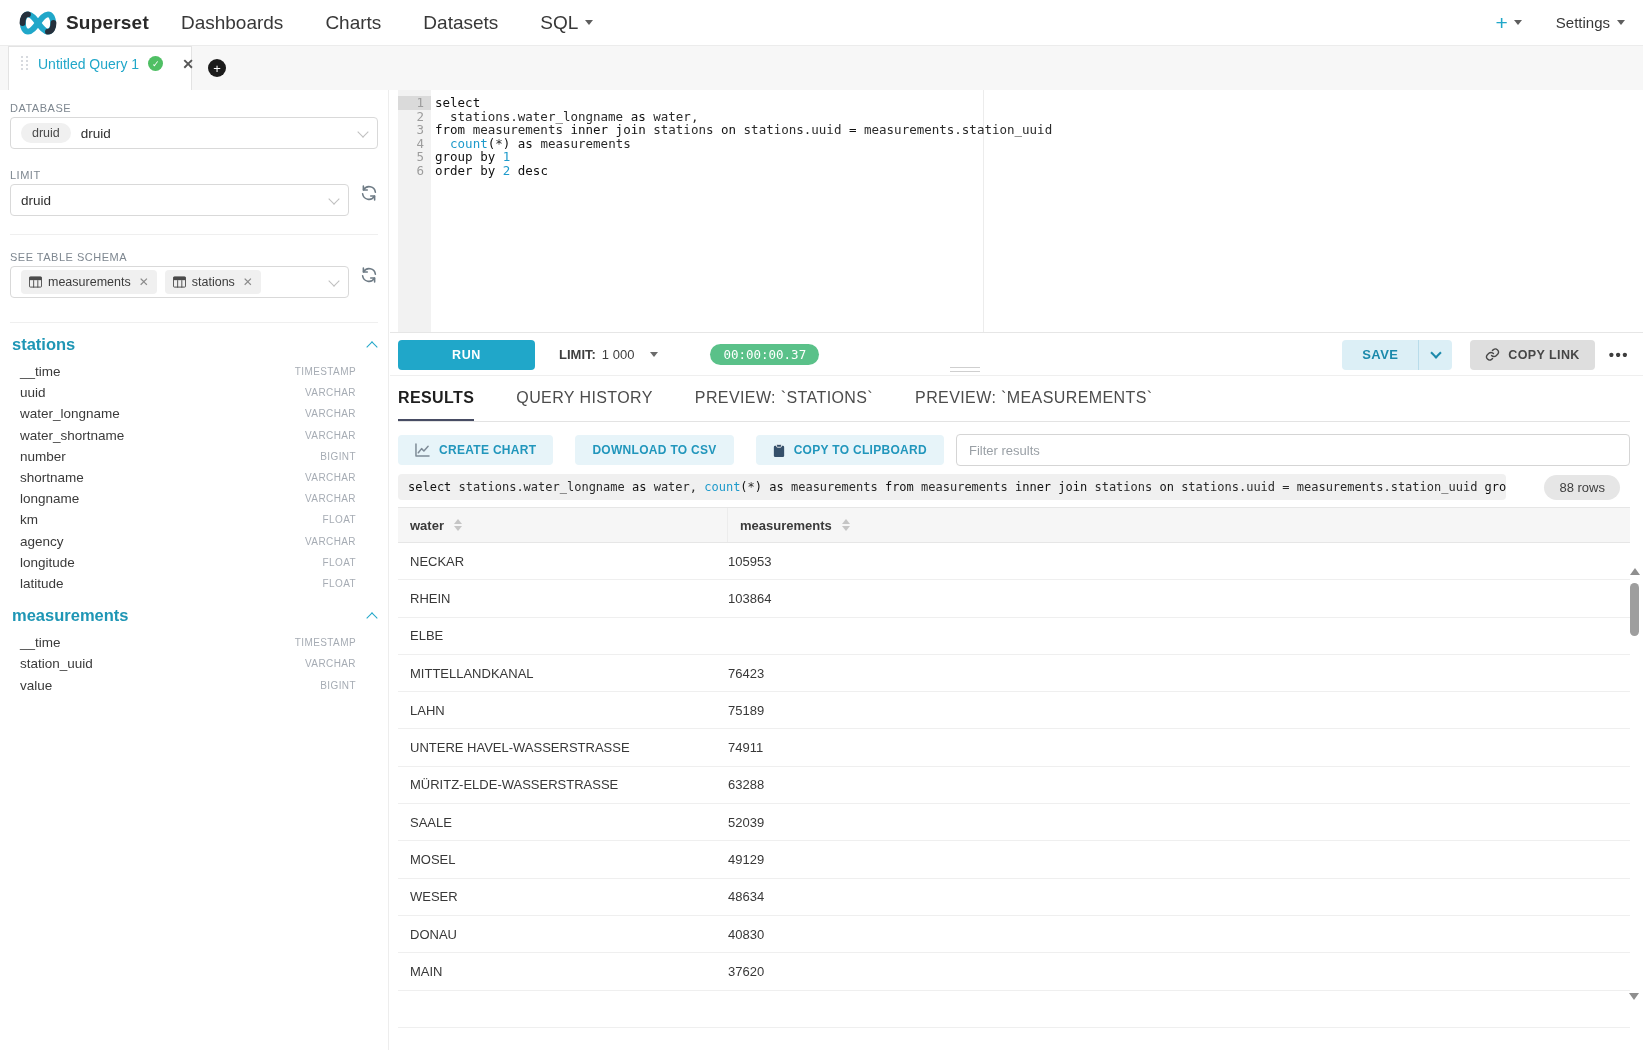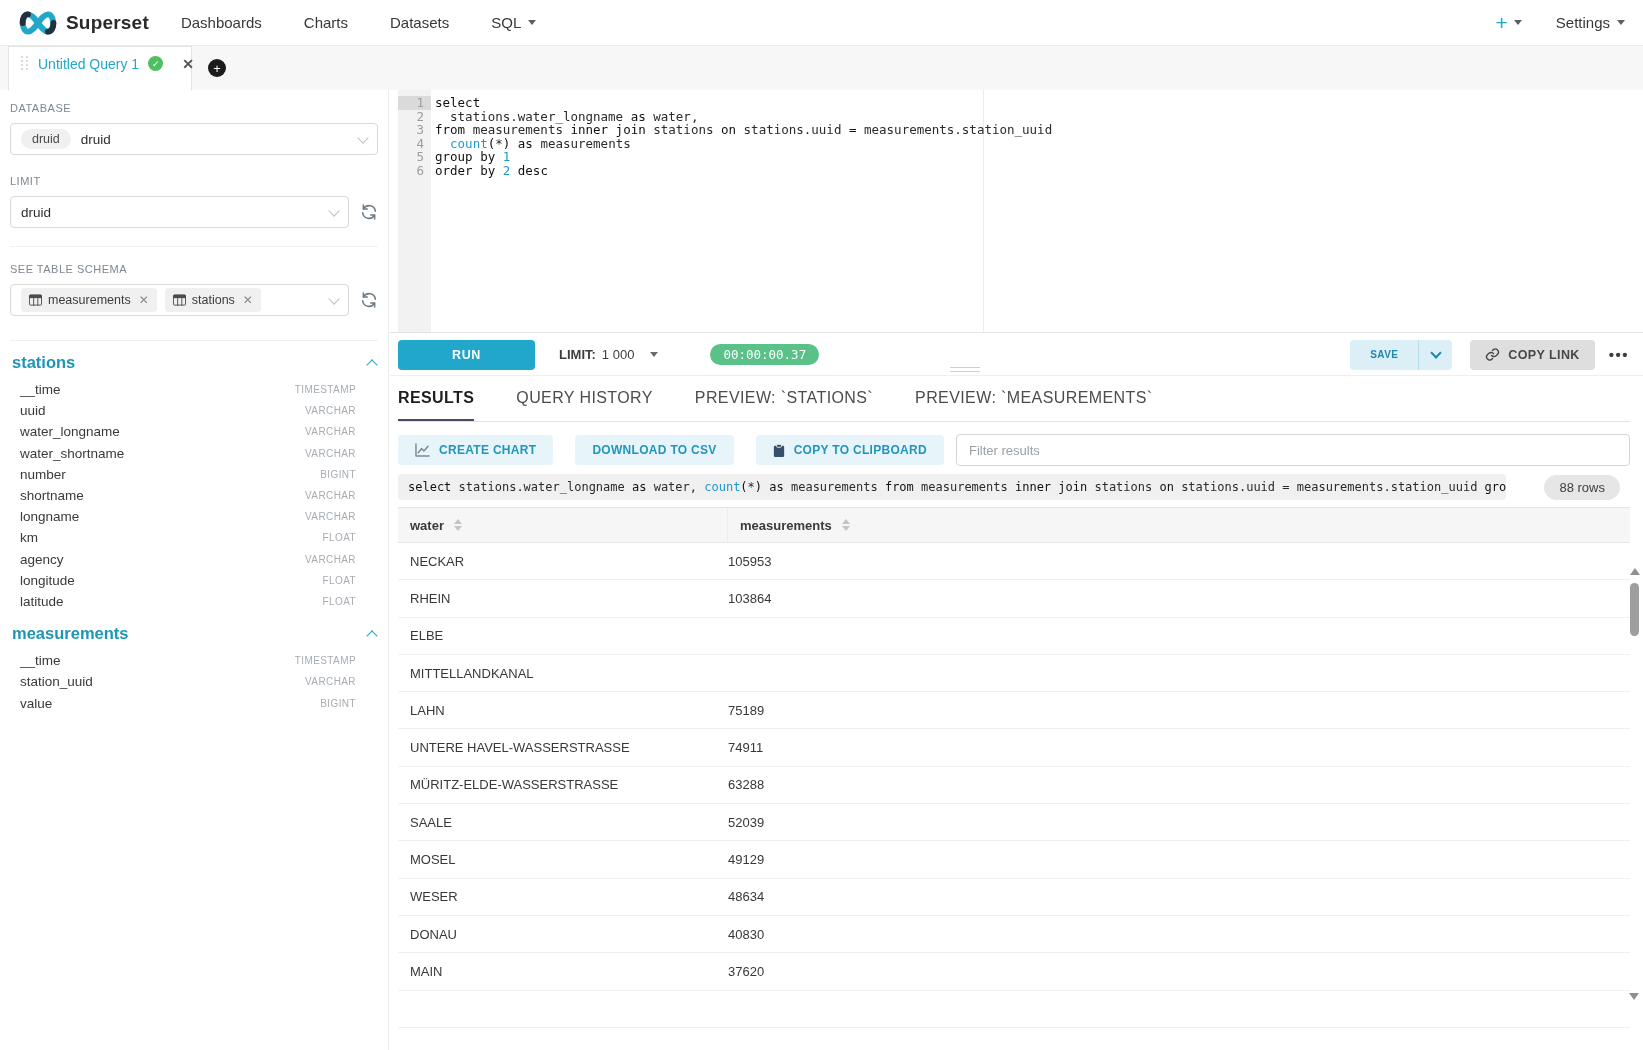--- a/index.html
+++ b/index.html
@@ -7,21 +7,21 @@
   body {
     font-family: "Liberation Sans", sans-serif;
     color:#323232; background:#fff; overflow:hidden; position:relative; font-size:13px;
   }
   
   .navbar { position:absolute; left:0; top:0; width:1643px; height:46px; background:#fff;
     border-bottom:1px solid #ECECEC; display:flex; align-items:center; padding:0 18px; }
   .brand { display:flex; align-items:center; gap:8px; }
   .brand-name { font-size:19px; font-weight:700; color:#2A2A2A; letter-spacing:.2px; }
   .main-nav { display:flex; align-items:center; margin-left:32px; gap:42px; }
-  .nav-item { font-size:15px; color:#383838; cursor:pointer; display:inline-flex; align-items:center; gap:7px; }
+  .nav-item { font-size:19px; color:#383838; cursor:pointer; display:inline-flex; align-items:center; gap:7px; }
   .caret { width:0; height:0; border-left:4px solid transparent; border-right:4px solid transparent; border-top:5px solid #5E5E5E; display:inline-block; }
   .nav-right { margin-left:auto; display:flex; align-items:center; gap:34px; }
   .plus-link { color:#20A7C9; font-size:21px; font-weight:400; display:inline-flex; align-items:center; gap:6px; cursor:pointer; }
   .settings-link { font-size:15px; color:#383838; display:inline-flex; align-items:center; gap:7px; cursor:pointer; }
 
   
   .tabstrip { position:absolute; left:0; top:46px; width:1643px; height:44px; background:#F7F7F7; display:flex; align-items:stretch; }
   .query-tab { margin-left:8px; background:#fff; border:1px solid #E3E3E3; border-bottom:none; width:184px;
     display:flex; align-items:flex-start; padding:9px 12px; gap:9px; }
   .drag-dots { display:inline-grid; grid-template-columns:3px 3px; gap:2px; opacity:.9; }
@@ -31,21 +31,21 @@
     display:inline-flex; align-items:center; justify-content:center; flex:0 0 auto; }
   .tab-close { color:#565656; font-size:14px; font-weight:700; margin-left:10px; cursor:pointer; }
   .new-tab-slot { width:50px; display:flex; align-items:center; justify-content:center; }
   .new-tab-btn { width:18px; height:18px; border-radius:50%; background:#1B1B1B; color:#fff; font-size:13px;
     display:flex; align-items:center; justify-content:center; line-height:1; cursor:pointer; }
 
   
   .sidebar { position:absolute; left:0; top:90px; width:389px; bottom:0; background:#fff;
     border-right:1px solid #EDEDED; padding:12px 10px 0 10px; overflow:hidden; }
   .side-label { font-size:11px; color:#7E8790; letter-spacing:.5px; font-weight:400; height:15px; }
-  .select-row { display:flex; align-items:center; margin-top:6px;border-radius:13px; }
+  .select-row { display:flex; align-items:flex-start; margin-top:0;border-radius:13px; }
   .select-box { flex:1; height:32px; border:1px solid #D9D9D9; border-radius:4px; background:#fff;
     display:flex; align-items:center; padding:0 10px; gap:10px; min-width:0; }
   .chev { width:8px; height:8px; border-right:1.6px solid #BFBFBF; border-bottom:1.6px solid #BFBFBF;
     transform:rotate(45deg); margin-left:auto; margin-top:-3px; flex:0 0 auto; }
   .db-pill { background:#F0F0F0; border-radius:11px; padding:3px 11px; font-size:12.5px; color:#4A4A4A; }
   .select-value { font-size:13.5px; color:#2F2F2F; }
   .refresh-btn { margin-left:11px; flex:0 0 auto; cursor:pointer; display:flex; }
   .side-divider { border:none; border-top:1px solid #EFEFEF; margin-top:18px; }
   .mt20 { margin-top:20px; } .mt16 { margin-top:16px; } .mt24 { margin-top:24px; }
   .chip { background:#F0F0F0; border-radius:4px; height:24px; display:inline-flex; align-items:center;
@@ -85,21 +85,21 @@
   .run-btn { width:137px; height:30px; background:#20A7C9; color:#fff; border:none; border-radius:4px;
     font-size:12.5px; font-weight:700; letter-spacing:.6px; cursor:pointer; font-family:inherit; }
   .limit-group { display:flex; align-items:center; margin-left:24px; gap:6px; cursor:pointer; }
   .limit-label { font-size:13px; color:#3E3E3E; font-weight:700; }
   .limit-value { font-size:13px; color:#3E3E3E; }
   .limit-caret { width:0;height:0;border-left:4px solid transparent;border-right:4px solid transparent;border-top:5px solid #6B6B6B; margin-left:10px; }
   .timer-pill { margin-left:52px; background:#5AC189; color:#fff; border-radius:12px; padding:3px 13px;
     font-family:"DejaVu Sans Mono", monospace; font-size:12.5px; }
   .toolbar-right { margin-left:auto; display:flex; align-items:center; }
   .save-split { display:flex; height:30px; border-radius:4px; overflow:hidden; }
-  .save-main { background:#DCEFF6; color:#1B89AB; font-weight:700; font-size:10px; letter-spacing:.4px;
+  .save-main { background:#DCEFF6; color:#1B89AB; font-weight:700; font-size:13px; letter-spacing:.4px;
     border:none; padding:0 20px; cursor:pointer; font-family:inherit; }
   .save-caret-btn { background:#DCEFF6; border:none; border-left:1px solid #B9DCEA; width:34px; cursor:pointer;
     display:flex; align-items:center; justify-content:center; }
   .save-chev { width:8px;height:8px;border-right:2px solid #1B89AB;border-bottom:2px solid #1B89AB;transform:rotate(45deg);margin-top:-3px; }
   .copylink-btn { margin-left:18px; background:#DEDEDE; color:#474747; border:none; border-radius:4px; height:30px;
     padding:0 15px; font-size:12.5px; font-weight:700; letter-spacing:.4px; display:inline-flex; align-items:center;
     gap:8px; cursor:pointer; font-family:inherit; }
   .more-btn { margin-left:14px; color:#3E3E3E; font-size:15px; letter-spacing:1.5px; cursor:pointer; font-weight:700; }
 
   
@@ -469,20 +469,21 @@
           </div>
           <div class="rrow">
             <div class="cell-water">RHEIN</div>
             <div class="cell-meas">103864</div>
           </div>
           <div class="rrow">
             <div class="cell-water">ELBE</div>
           </div>
           <div class="rrow">
             <div class="cell-water">MITTELLANDKANAL</div>
+            <div class="cell-meas">76423</div>
           </div>
           <div class="rrow">
             <div class="cell-water">LAHN</div>
             <div class="cell-meas">75189</div>
           </div>
           <div class="rrow">
             <div class="cell-water">UNTERE HAVEL-WASSERSTRASSE</div>
             <div class="cell-meas">74911</div>
           </div>
           <div class="rrow">

